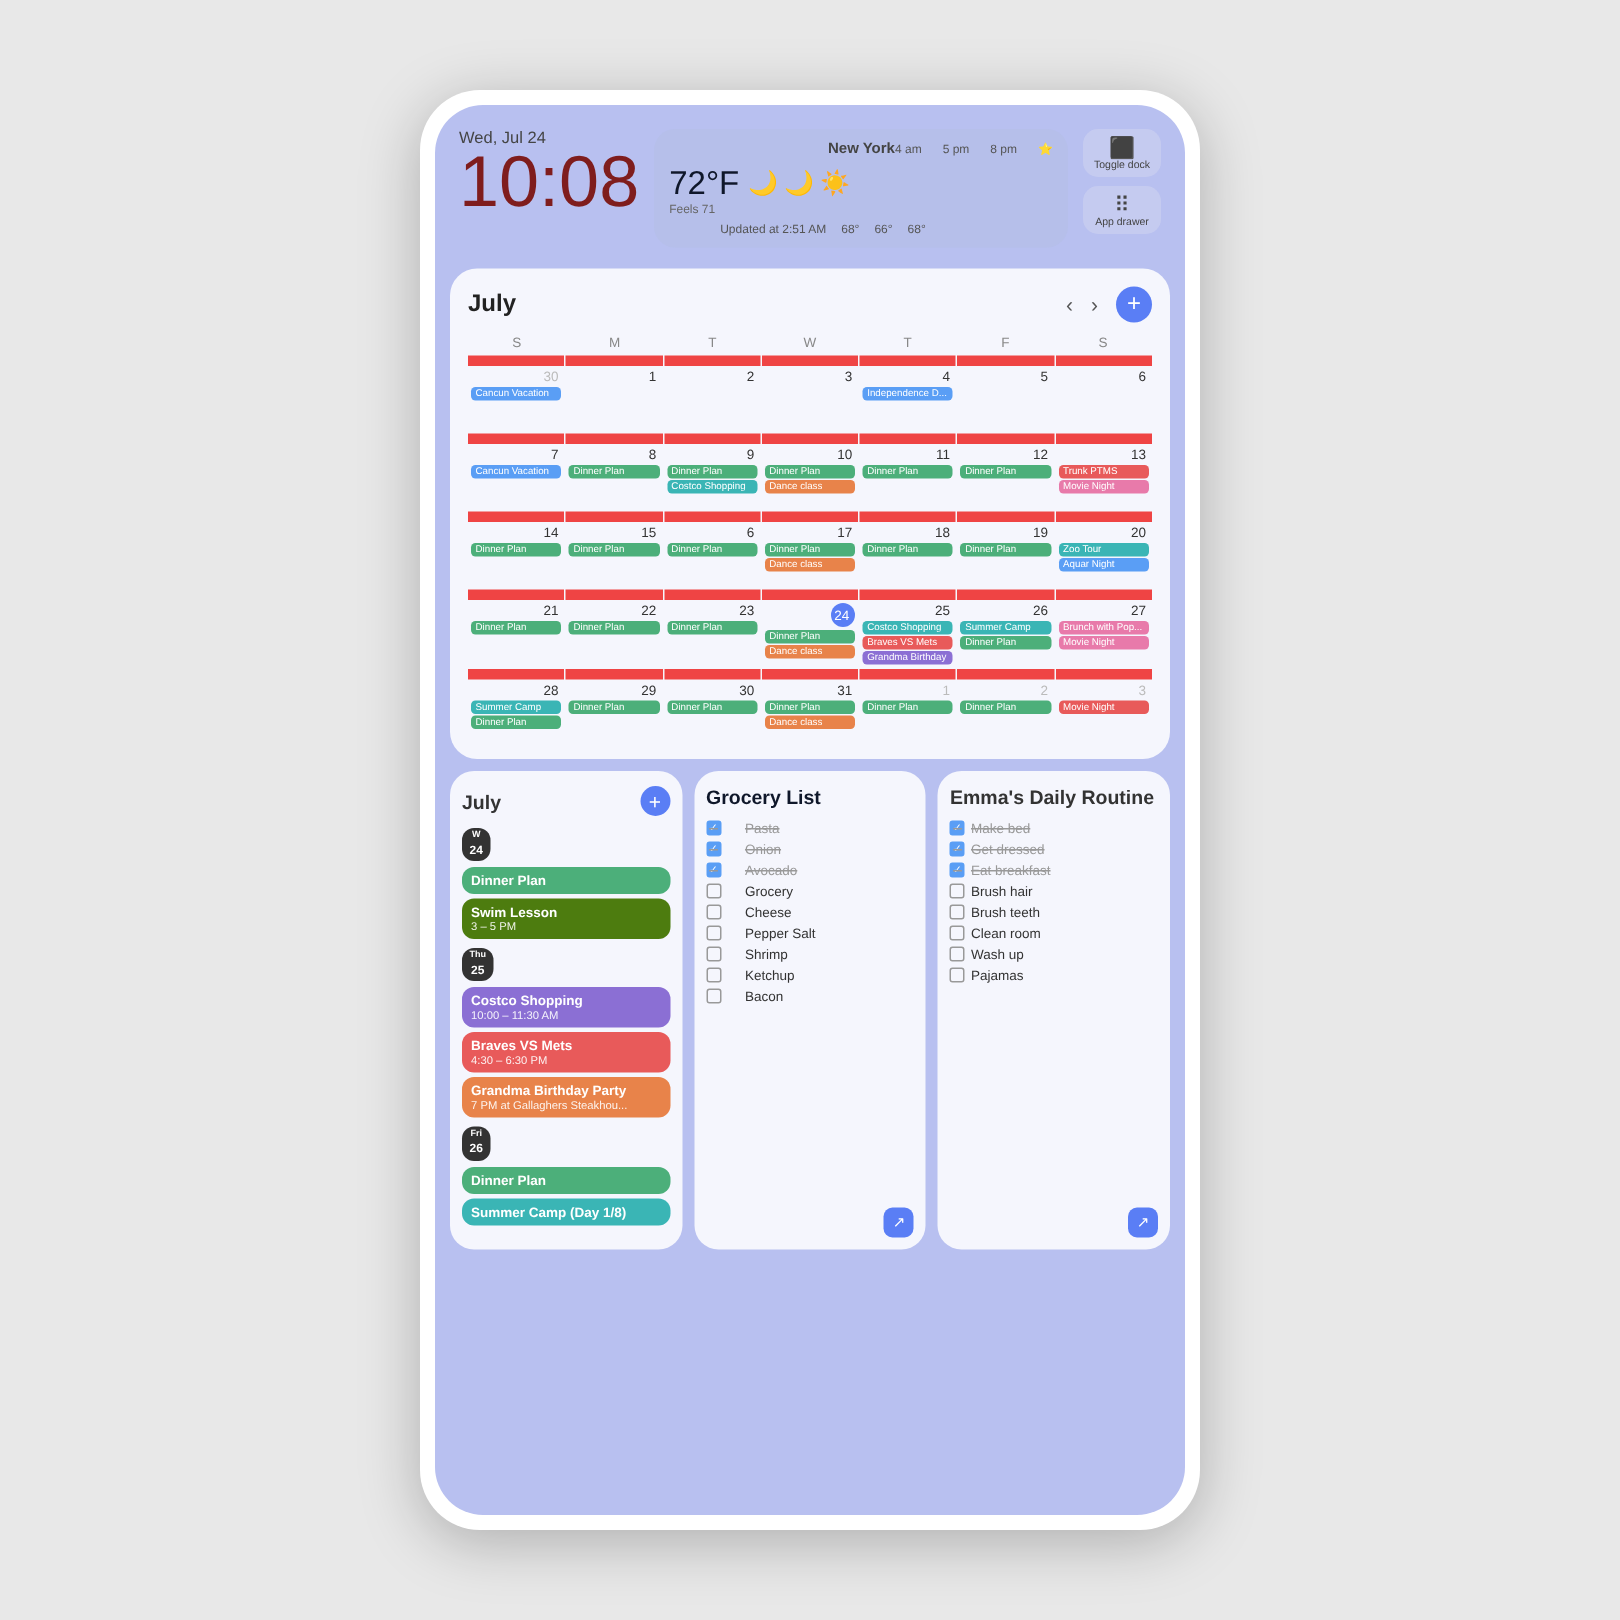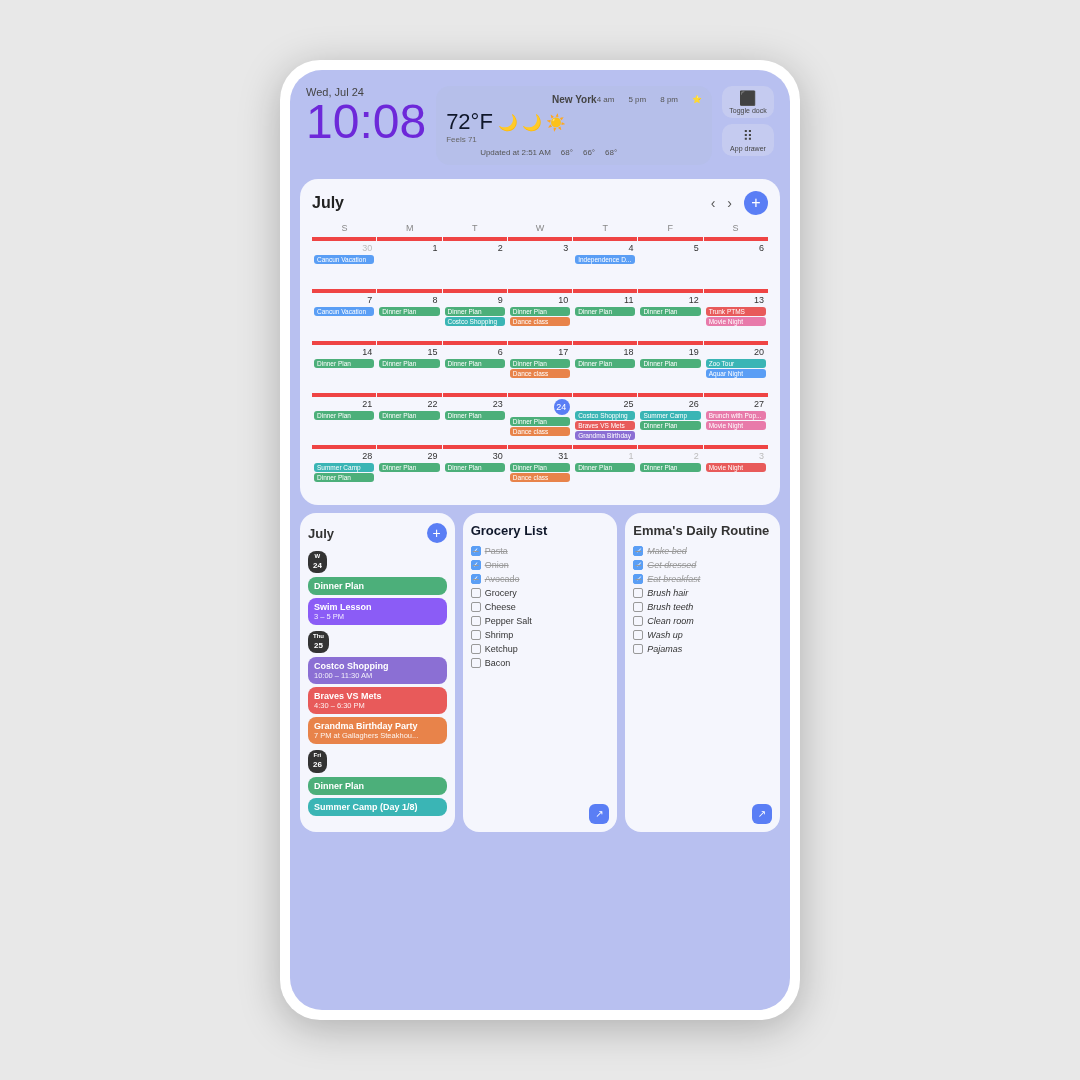--- a/index.html
+++ b/index.html
@@ -43,21 +43,21 @@
       flex: 0 0 auto;
     }
     .clock-date {
       font-size: 11px;
       color: #444;
       font-weight: 500;
     }
     .clock-time {
       font-size: 48px;
       font-weight: 200;
-      color: #6d28d9;
+      color: #7f1d1d;
       line-height: 1;
     }
 
     .weather-widget {
       flex: 1;
       background: rgba(180,190,230,0.6);
       border-radius: 14px;
       padding: 8px 10px;
       min-height: 70px;
     }
@@ -167,21 +167,21 @@
       margin-bottom: 4px;
     }
     .cal-grid {
       display: grid;
       grid-template-columns: repeat(7, 1fr);
       gap: 1px;
     }
     .cal-cell {
       min-height: 52px;
       padding: 2px 2px;
-      border-top: 4px solid #ef4444;
+      border-top: 7px solid #ef4444;
     }
     .cal-day-num {
       font-size: 9px;
       color: #333;
       text-align: right;
       padding-right: 2px;
       margin-bottom: 2px;
     }
     .cal-day-num.today {
       background: #5a7ef5;
@@ -205,21 +205,21 @@
       text-overflow: ellipsis;
       color: white;
     }
     .ev-blue { background: #5a9ef5; }
     .ev-green { background: #4caf7a; }
     .ev-teal { background: #3ab5b5; }
     .ev-purple { background: #8b6fd4; }
     .ev-orange { background: #e8834a; }
     .ev-red { background: #e85a5a; }
     .ev-pink { background: #e87aaa; }
-    .ev-yellow { background: #8b5cf6; }
+    .ev-yellow { background: #4d7c0f; }
 
     
     .bottom-section {
       display: grid;
       grid-template-columns: 1fr 1fr 1fr;
       gap: 8px;
       margin: 8px 10px 10px;
     }
 
     
@@ -297,21 +297,21 @@
     }
     .grocery-title {
       font-size: 13px;
       font-weight: 600;
       color: #0f172a;
       margin-bottom: 8px;
     }
     .grocery-item {
       display: flex;
       align-items: center;
-      gap: 4px;
+      gap: 16px;
       margin-bottom: 4px;
       font-size: 9px;
       color: #333;
     }
     .grocery-item.checked {
       color: #999;
       text-decoration: line-through;
     }
     .grocery-checkbox {
       width: 10px;
@@ -359,21 +359,20 @@
       color: #333;
       margin-bottom: 8px;
     }
     .routine-item {
       display: flex;
       align-items: center;
       gap: 4px;
       margin-bottom: 4px;
       font-size: 9px;
       color: #333;
-      font-style: italic;
     }
     .routine-item.checked {
       color: #999;
       text-decoration: line-through;
     }
     .routine-checkbox {
       width: 10px;
       height: 10px;
       border: 1.5px solid #999;
       border-radius: 2px;

